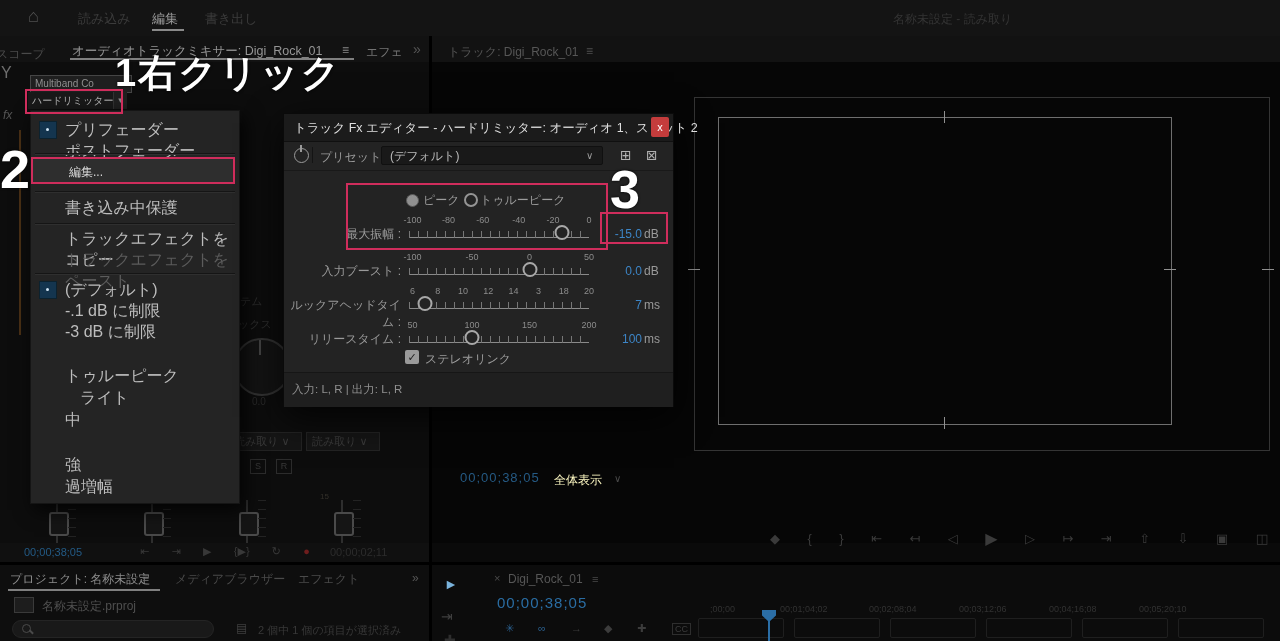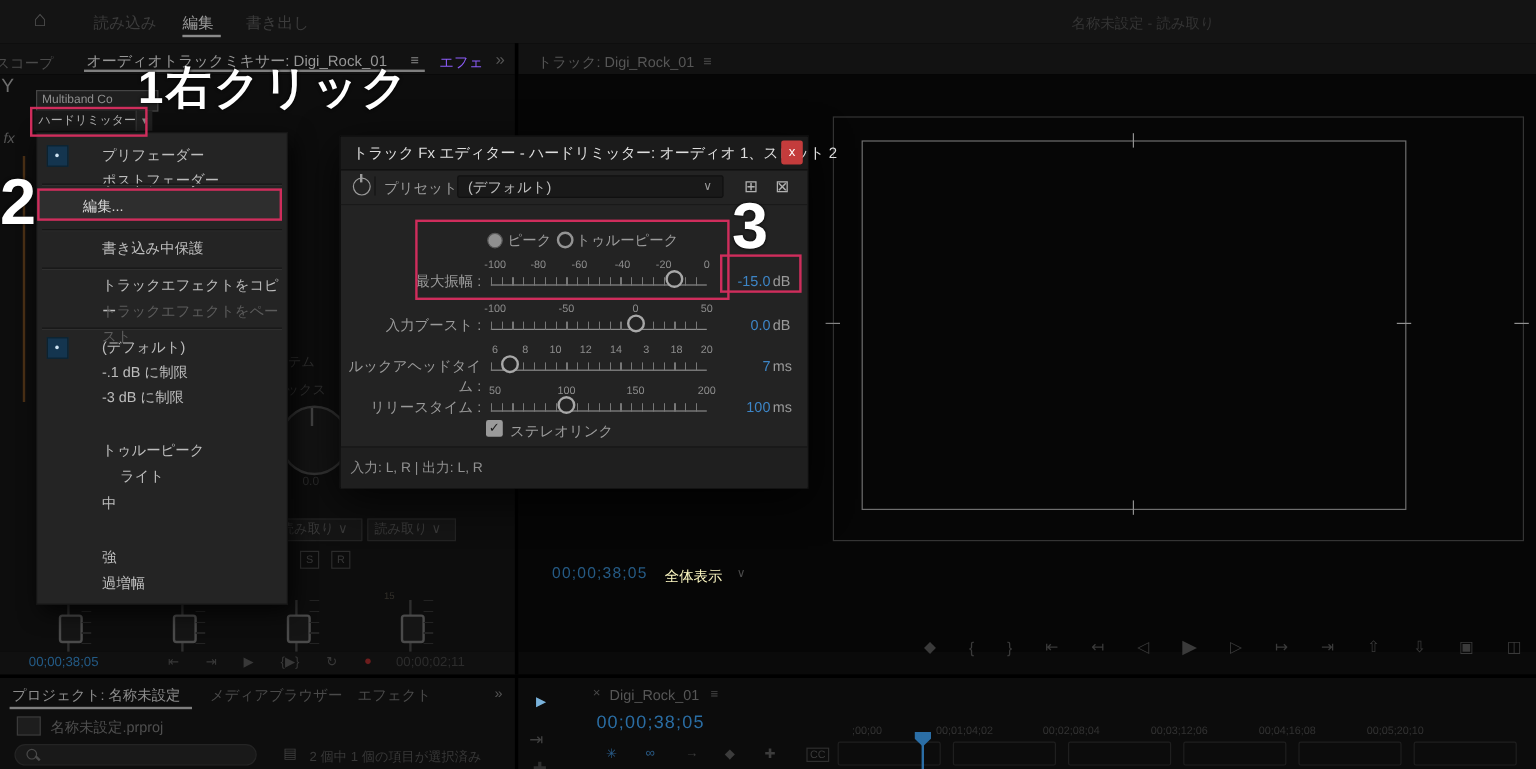--- a/index.html
+++ b/index.html
@@ -16,21 +16,21 @@
   .tb-underline{left:152px;top:29px;width:32px;height:2px;background:#8a8a8a;}
   .tb-title{left:893px;top:11px;font-size:12px;color:#343434;}
 
   
   .tabstrip{left:0;top:36px;width:1280px;height:26px;background:#121212;border-bottom:1px solid #000;}
   .scope-clip{left:0;top:44px;width:58px;height:16px;overflow:hidden;}
   .scope-clip span{margin-left:-44px;display:inline-block;font-size:12px;color:#4a4a4a;white-space:nowrap;}
   .mixer-tab{left:72px;top:43px;font-size:12.5px;color:#969696;}
   .mixer-menu{left:342px;top:43px;font-size:12px;color:#8a8a8a;}
   .mixer-underline{left:70px;top:58px;width:284px;height:2px;background:#7f7f7f;}
-  .fx-tab{left:366px;top:44px;font-size:12px;color:#8b5cf6;}
+  .fx-tab{left:366px;top:44px;font-size:12px;color:#737373;}
   .ovf{left:413px;top:41px;font-size:14px;color:#555;}
   .prog-tab{left:448px;top:44px;font-size:12px;color:#565656;}
   .prog-menu{left:586px;top:44px;font-size:12px;color:#4f4f4f;}
 
   .vdiv{left:429px;top:36px;width:3px;height:526px;background:#000;}
   .hdiv{left:0;top:562px;width:1280px;height:3px;background:#000;}
   .vdiv2{left:429px;top:565px;width:3px;height:76px;background:#000;}
 
   
   .mixpanel{left:0;top:62px;width:429px;height:481px;background:#0d0d0d;}
@@ -96,22 +96,22 @@
   .tl-toolbar{font-size:11px;color:#3c3c3c;}
   .ruler-label{top:604px;font-size:9px;color:#323232;}
   .seg{top:618px;width:84px;height:18px;border:1px solid #1f1f1f;border-radius:2px;}
   .playhead{left:762px;top:610px;width:14px;height:12px;background:#2b6ea6;
      clip-path:polygon(0 0,100% 0,100% 45%,50% 100%,0 45%);}
   .playline{left:768px;top:610px;width:2px;height:31px;background:#2b6ea6;}
 
   
   .menu{left:30px;top:110px;width:208px;height:392px;background:#242424;border:1px solid #151515;
         box-shadow:4px 6px 18px rgba(0,0,0,.8);z-index:50;}
-  .mi{position:absolute;left:0;width:208px;height:21px;line-height:21px;padding-left:54px;
-      box-sizing:border-box;font-size:12px;color:#bdbdbd;}
+  .mi{position:absolute;left:0;width:208px;height:21px;line-height:21px;padding-left:34px;
+      box-sizing:border-box;font-size:16px;color:#bdbdbd;}
   .mi.disabled{color:#5c5c5c;}
   .mi-hl{position:absolute;left:0px;top:46px;width:204px;height:27px;line-height:27px;background:#2e2e2e;
       border:2px solid #cf2d5c;box-sizing:border-box;padding-left:36px;font-size:12px;color:#d8d8d8;z-index:51;}
   .msep{position:absolute;left:4px;width:200px;height:1px;background:#151515;border-bottom:1px solid #2f2f2f;}
   .mcheck{position:absolute;left:8px;width:16px;height:16px;background:#14354f;border:1px solid #0c222f;}
   .mcheck:after{content:"";position:absolute;left:6px;top:6px;width:3px;height:3px;border-radius:50%;background:#cfe3f2;}
 
   
   .dialog{left:283px;top:113px;width:389px;height:292px;background:#232323;border:1px solid #0a0a0a;
           box-shadow:0 10px 34px rgba(0,0,0,.8);z-index:60;}

